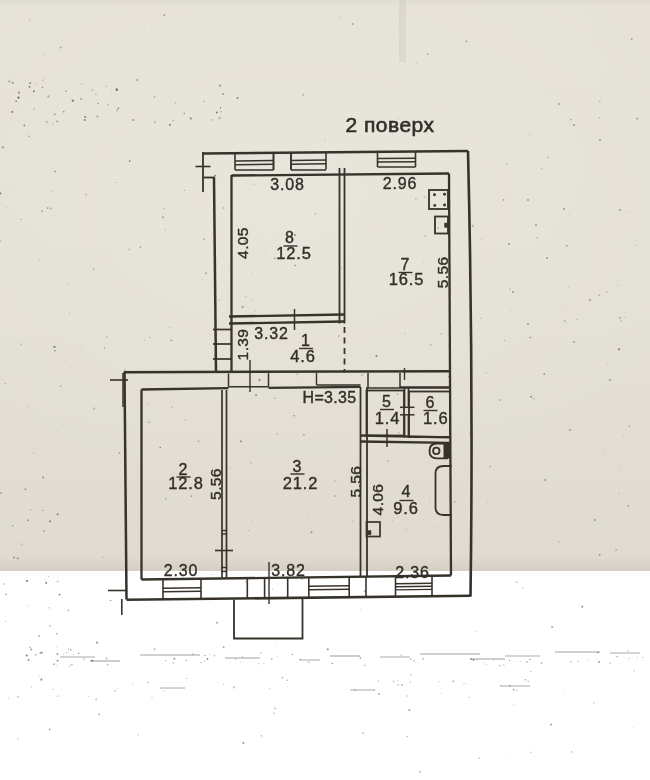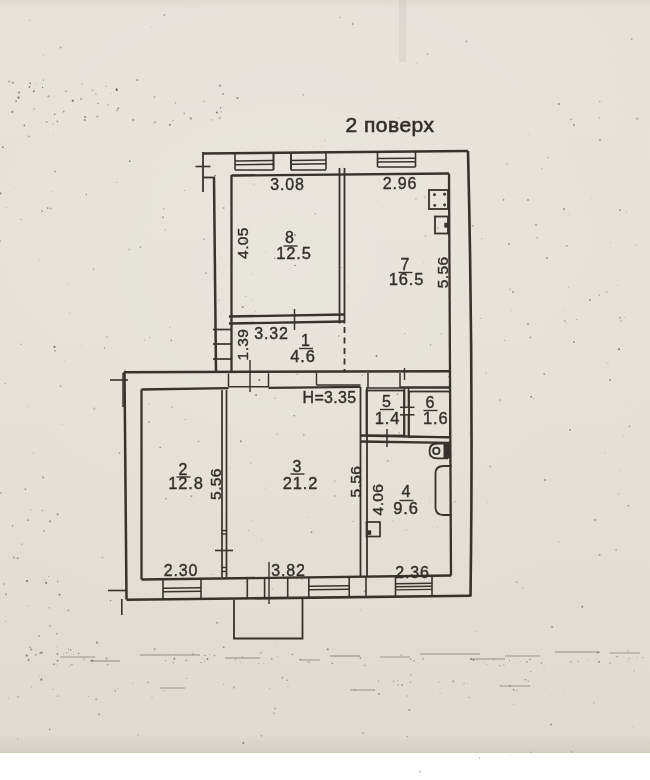--- a/index.html
+++ b/index.html
@@ -1,19 +1,19 @@
 <!DOCTYPE html>
 <html><head>
 <meta charset="utf-8">
 <style>
   html,body { margin:0; padding:0; }
   svg { filter: blur(0.33px); }
   body { width:650px; height:780px; overflow:hidden;
          font-family:"Liberation Sans", sans-serif; }
-  .paper { position:relative; width:650px; height:753px;
+  .paper { position:relative; width:650px; height:571px;
     background:
       radial-gradient(ellipse 120% 90% at 45% 35%, rgba(255,255,255,0.14), rgba(255,255,255,0) 60%),
       linear-gradient(180deg, rgba(90,80,65,0.05) 0%, rgba(90,80,65,0) 1.2%, rgba(90,80,65,0) 97.5%, rgba(90,80,65,0.09) 100%),
       linear-gradient(180deg, #e6e2d8 0%, #e4e0d5 55%, #e0dbd0 100%);
   }
 </style>
 </head>
 <body>
 
 <div class="paper">

